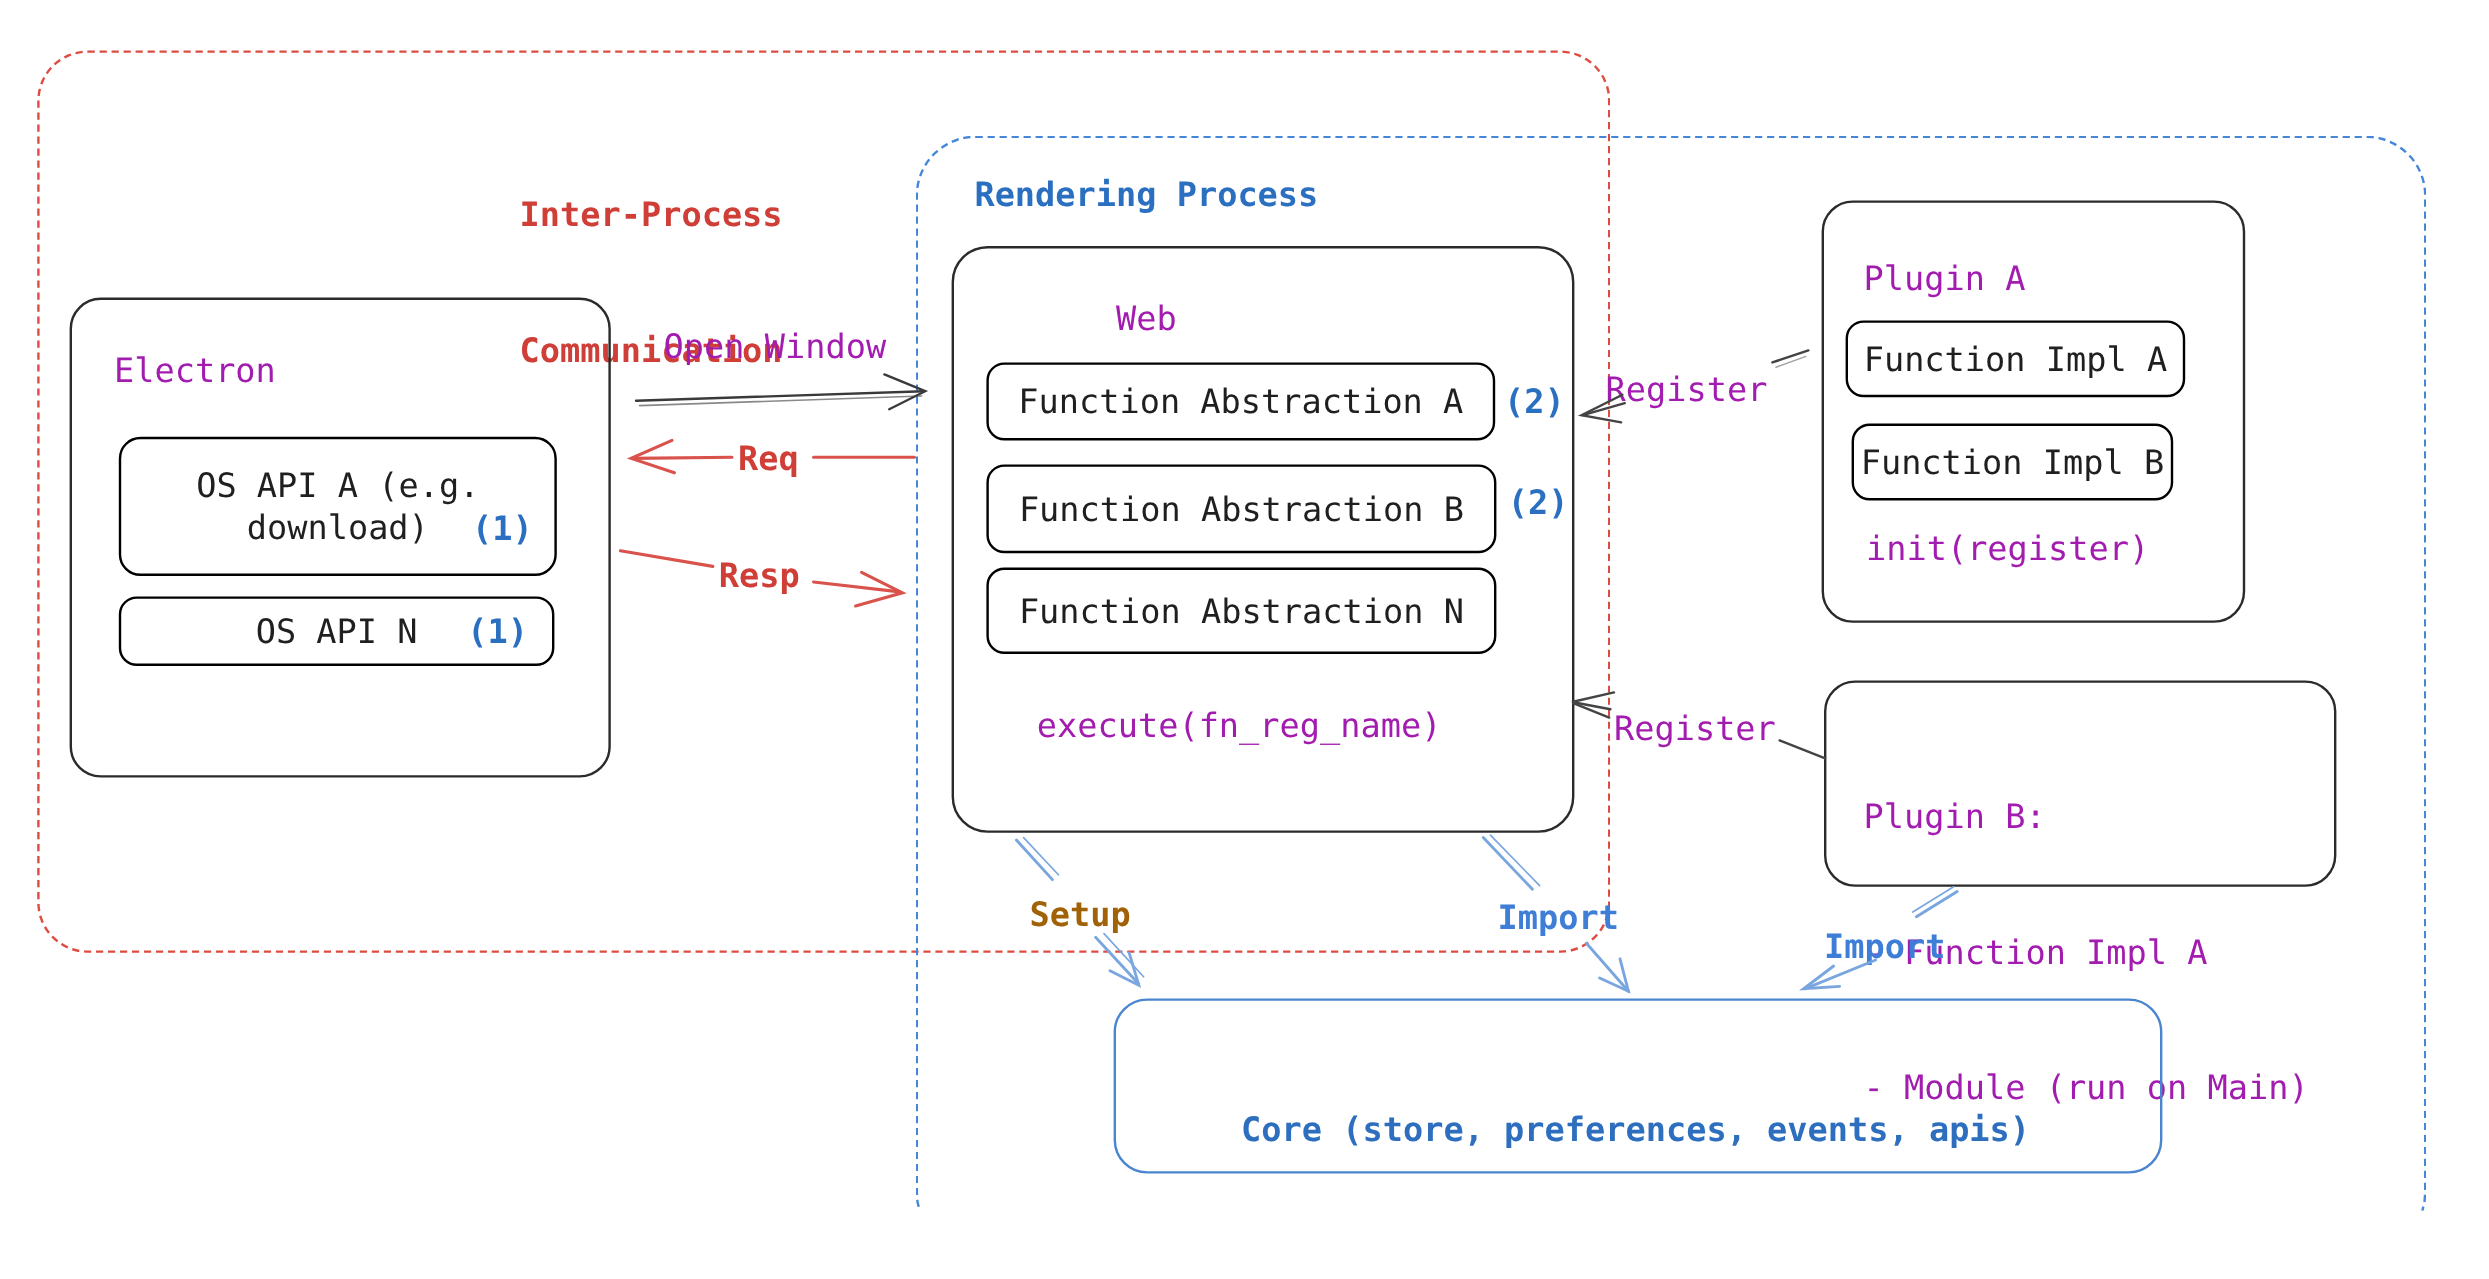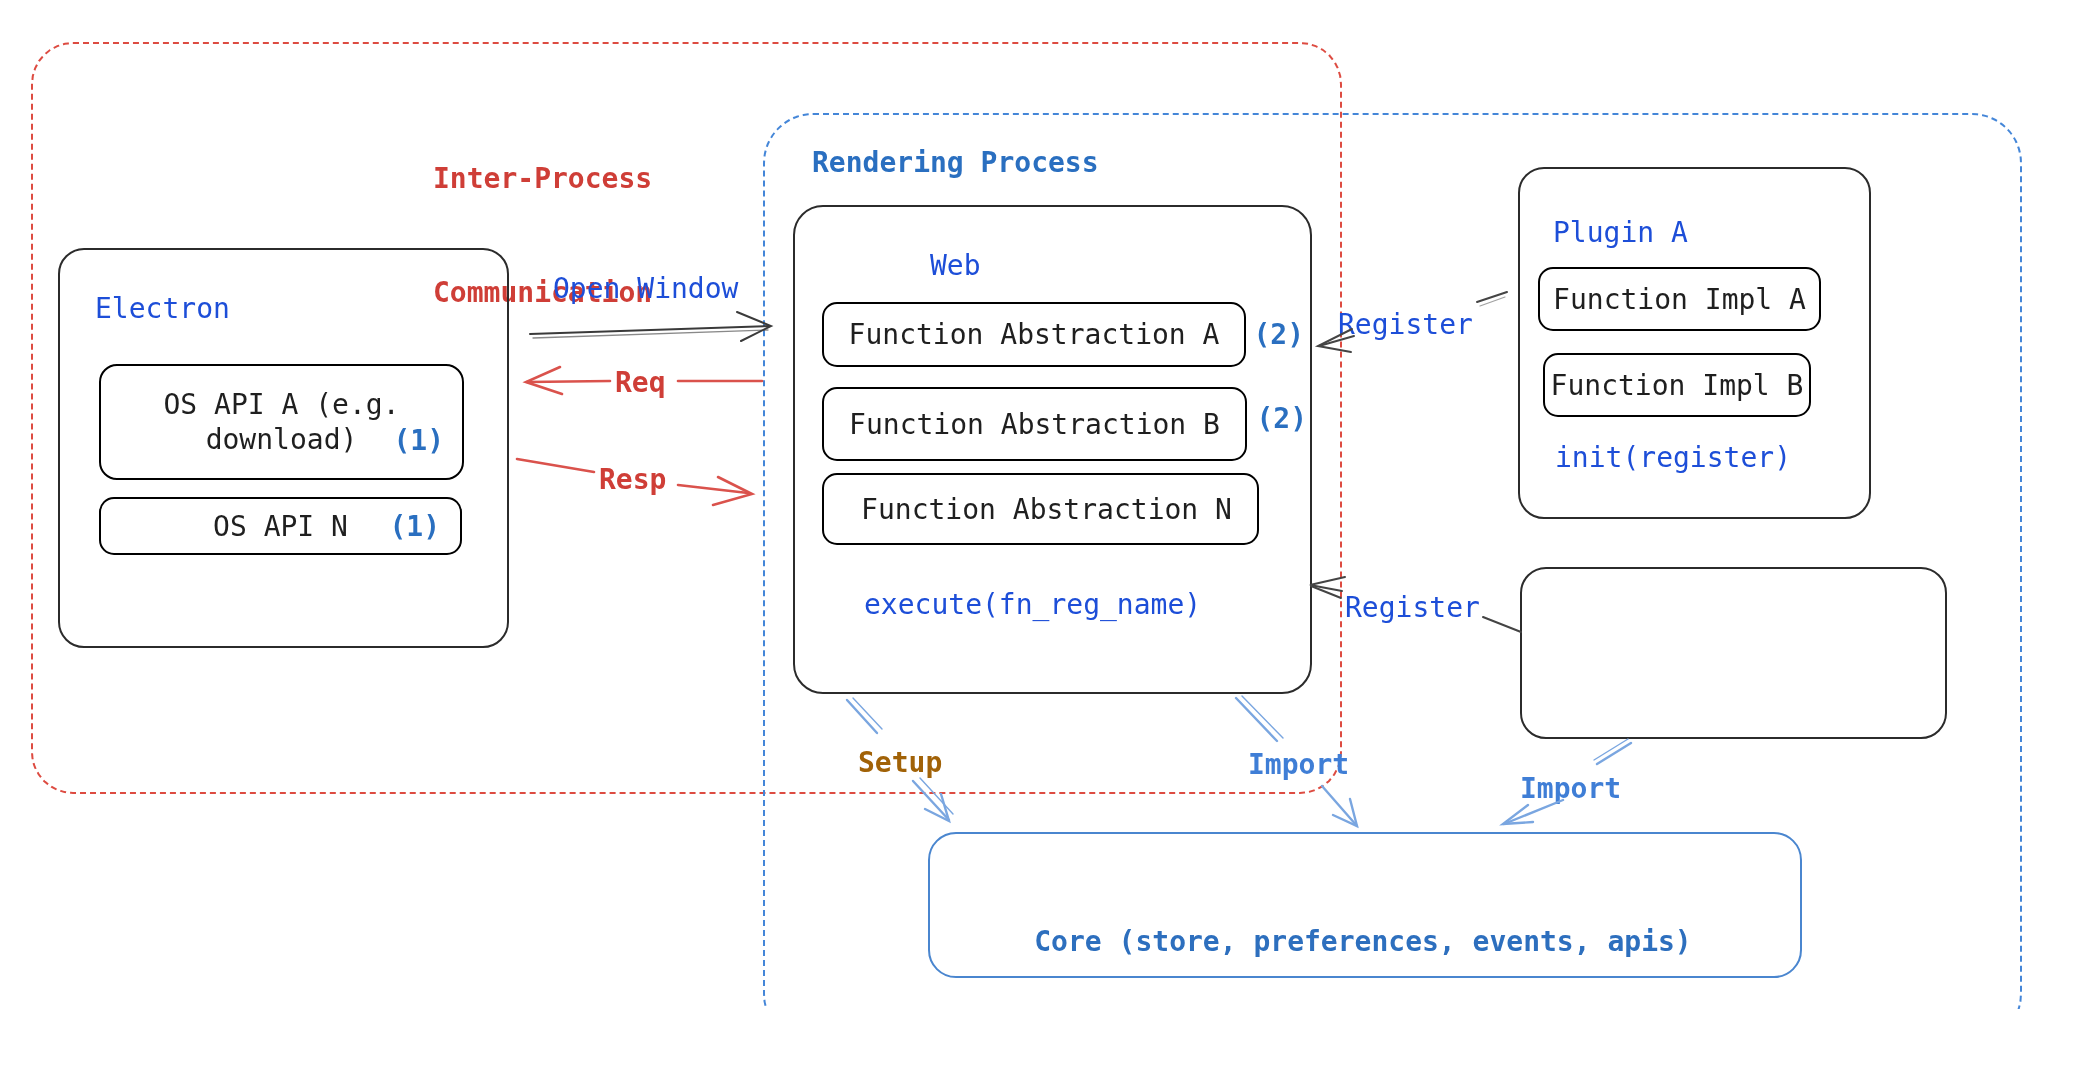--- a/index.html
+++ b/index.html
@@ -10,21 +10,21 @@
   .dashed{position:absolute;border-style:dashed;background:transparent;}
   .dashed.red{border:2.5px dashed #dd4b41;border-radius:42px;}
   .dashed.blue{border:2.5px dashed #4486d8;border-radius:50px;}
   .solidbox{position:absolute;border:2px solid #2b2b2b;border-radius:26px;background:transparent;}
   .smallbox{position:absolute;border:2px solid #000000;border-radius:15px;background:transparent;
     display:flex;align-items:center;justify-content:center;font-size:28px;}
   .corebox{position:absolute;border:2px solid #4a86cf;border-radius:28px;background:transparent;}
   .lbl{position:absolute;font-size:28px;line-height:34px;white-space:pre;}
   .red-t{color:#cf3e37;font-weight:bold;}
   .blue-t{color:#2a6fc0;font-weight:bold;}
-  .black-t{color:#1d4ed8;}
+  .black-t{color:#a21caf;}
   .badge{color:#2a6fc0;font-weight:bold;font-size:28px;}
   .badge.abs-r{position:absolute;}
   svg.overlay{position:absolute;left:0;top:0;z-index:5;pointer-events:none;}
   .lbl,.smallbox,.solidbox,.corebox{z-index:3;}
   .dashed{z-index:1;}
   .twolines div{text-align:center;}
   .coretext{position:absolute;text-align:center;font-size:28px;line-height:35px;
     color:#2d6fbe;font-weight:bold;white-space:pre;}
   .pluginb-lines div{line-height:45px;}
 </style>
@@ -60,36 +60,41 @@
   <div class="lbl black-t" style="left:930px;top:249px;">Web</div>
 
   <div class="smallbox" style="left:822px;top:302px;width:420px;height:61px;">
     <span>Function Abstraction A</span>
     <span class="badge abs-r" style="right:-60px;top:14px;">(2)</span>
   </div>
   <div class="smallbox" style="left:822px;top:387px;width:421px;height:70px;">
     <span>Function Abstraction B</span>
     <span class="badge abs-r" style="right:-62px;top:13px;">(2)</span>
   </div>
-  <div class="smallbox" style="left:822px;top:473px;width:421px;height:68px;padding-left:12px;">
+  <div class="smallbox" style="left:822px;top:473px;width:421px;height:68px;">
     <span>Function Abstraction N</span>
   </div>
   <div class="lbl black-t" style="left:838px;top:588px;margin-left:26px;">execute(fn_reg_name)</div>
 
   <div class="solidbox" style="left:1518px;top:167px;width:349px;height:348px;"></div>
   <div class="lbl black-t" style="left:1553px;top:216px;">Plugin A</div>
   <div class="smallbox" style="left:1538px;top:267px;width:279px;height:60px;">
     <span>Function Impl A</span>
   </div>
   <div class="smallbox" style="left:1543px;top:353px;width:264px;height:60px;">
     <span>Function Impl B</span>
   </div>
   <div class="lbl black-t" style="left:1555px;top:441px;">init(register)</div>
 
   <div class="solidbox" style="left:1520px;top:567px;width:423px;height:168px;"></div>
+  <div class="lbl black-t pluginb-lines" style="left:1553px;top:590px;">
+    <div>Plugin B:</div>
+    <div>- Function Impl A</div>
+    <div>- Module (run on Main)</div>
+  </div>
 
   <div class="corebox" style="left:928px;top:832px;width:870px;height:142px;"></div>
   <div class="coretext" style="left:928px;top:854px;width:870px;">
     <div>Core (store, preferences, events, apis)</div>
     
   </div>
 
   <div class="lbl black-t" style="left:553px;top:272px;">Open Window</div>
   <div class="lbl red-t" style="left:615px;top:366px;">Req</div>
   <div class="lbl red-t" style="left:599px;top:463px;">Resp</div>

